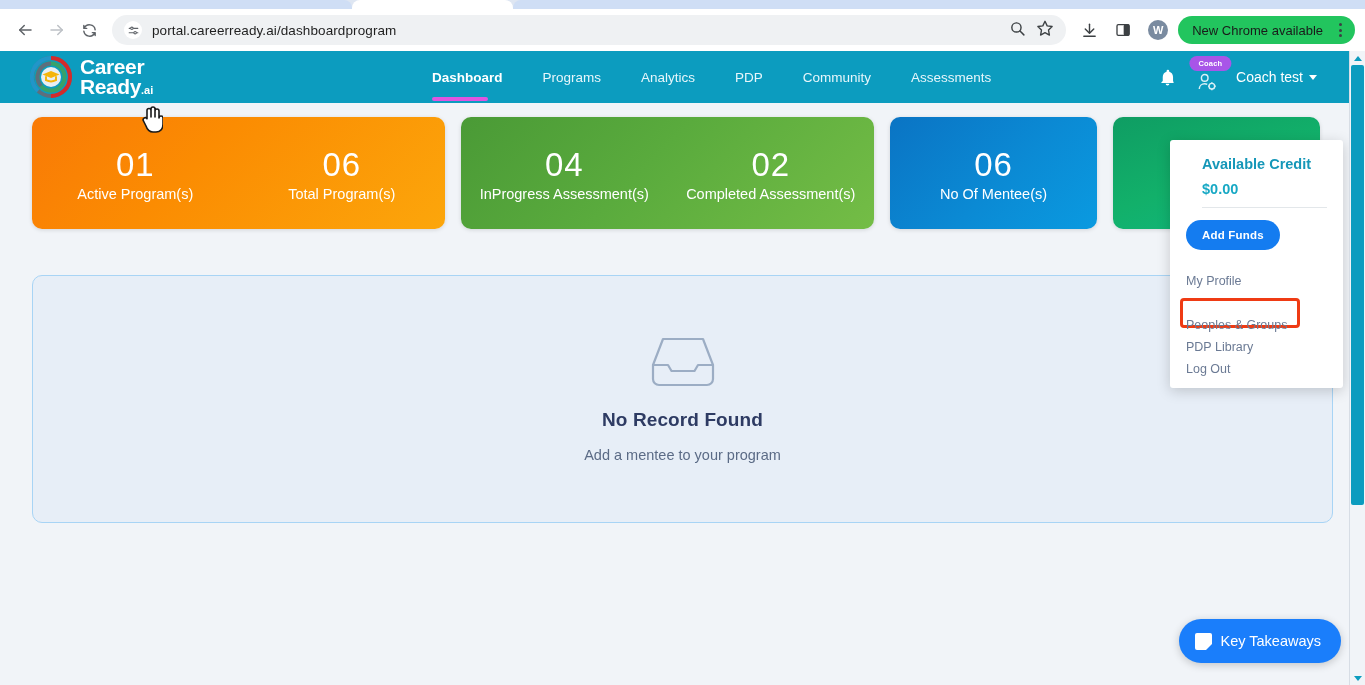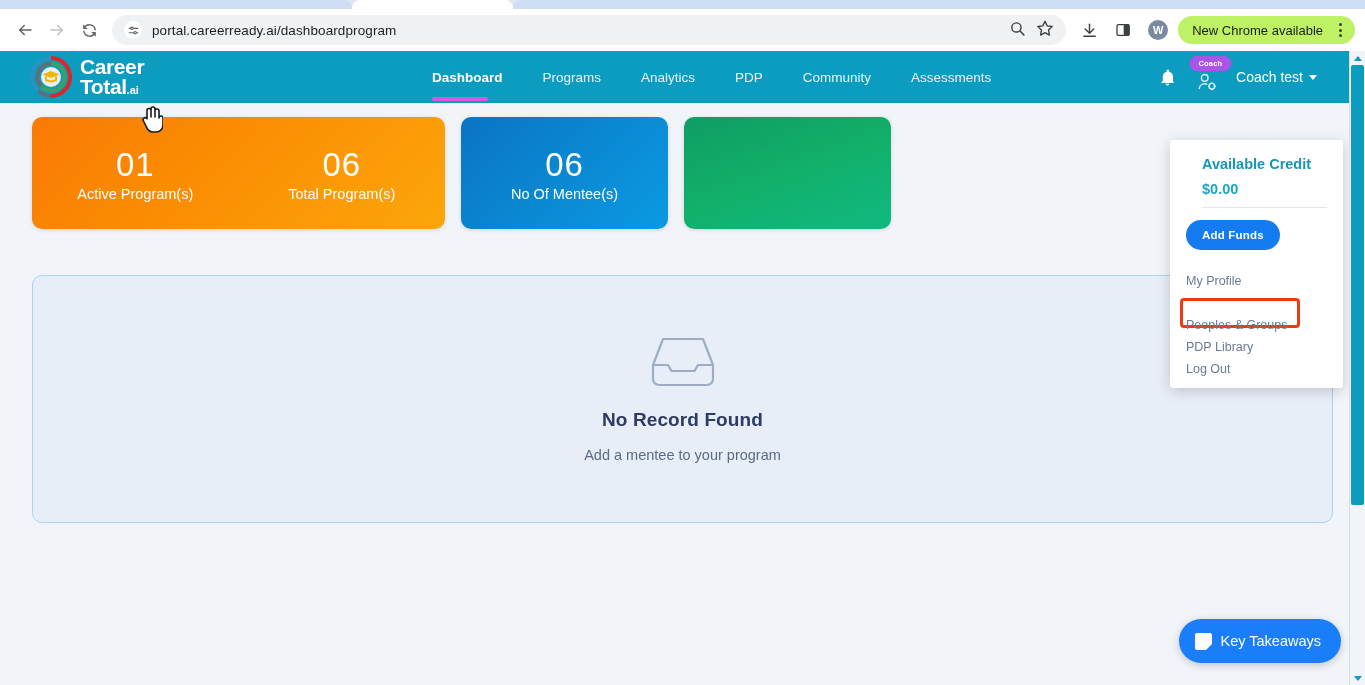--- a/index.html
+++ b/index.html
@@ -47,21 +47,21 @@
   }
   .omni-right { margin-left:auto; display:flex; align-items:center; gap:10px; padding-right:2px;}
 
   .tb-right { display:flex; align-items:center; gap: 4px; margin-left: 6px; flex:0 0 auto;}
   .avatar-w {
     width: 20px; height: 20px; border-radius:50%; background:#7a8ba0; color:#fff;
     font-size: 11px; font-weight: bold; display:flex; align-items:center; justify-content:center;
     margin: 0 6px;
   }
   .chrome-pill {
-    height: 28px; background:#bef264; border-radius: 16px; display:flex;
+    height: 28px; background:#22c55e; border-radius: 16px; display:flex;
     align-items:center; padding: 0 4px 0 14px; gap: 6px; cursor: pointer;
   }
   .chrome-pill span { font-size: 13px; color:#1a1a1a; white-space: nowrap;}
   .kebab { width:22px; height:22px; display:flex; flex-direction:column; align-items:center; justify-content:center; gap:2.5px;}
   .kebab i { width:3px; height:3px; border-radius:50%; background:#3c4043; display:block;}
 
   
   .page { position:relative; width:1365px; height: 634px; background:#f1f4f8; overflow:hidden;}
 
   .appbar {
@@ -276,21 +276,21 @@
             <path d="M21 2 A19 19 0 0 0 8 35" fill="none" stroke="#2196c9" stroke-width="4"></path>
             <circle cx="21" cy="21" r="13.5" fill="none" stroke="#38a169" stroke-width="4"></circle>
             <path d="M21 7.5 A13.5 13.5 0 0 0 11 30" fill="none" stroke="#5d6f7c" stroke-width="4"></path>
             <circle cx="21" cy="21" r="10" fill="#e8eef2"></circle>
             <path d="M12.5 18.5 L21 15 L29.5 18.5 L21 22 Z" fill="#f5b50a"></path>
             <path d="M16 20.3 L16 24.2 Q21 26.6 26 24.2 L26 20.3" fill="none" stroke="#f5b50a" stroke-width="2"></path>
           </svg>
         </div>
         <div class="logo-txt">
           <span class="l1">Career</span>
-          <span class="l2"><span>Total</span><small>.ai</small></span>
+          <span class="l2"><span>Ready</span><small>.ai</small></span>
         </div>
       </div>
 
       <div class="nav">
         <div class="nav-item active">
             <span>Dashboard</span>
           </div>
         <div class="nav-item">
             <span>Programs</span>
           </div>
@@ -337,20 +337,30 @@
       <div class="card orange">
         <div class="card-seg">
           <div class="card-num">01</div>
           <div class="card-lbl">Active Program(s)</div>
         </div>
         <div class="card-seg">
           <div class="card-num">06</div>
           <div class="card-lbl">Total Program(s)</div>
         </div>
       </div>
+      <div class="card green">
+        <div class="card-seg">
+          <div class="card-num">04</div>
+          <div class="card-lbl">InProgress Assessment(s)</div>
+        </div>
+        <div class="card-seg">
+          <div class="card-num">02</div>
+          <div class="card-lbl">Completed Assessment(s)</div>
+        </div>
+      </div>
       <div class="card blue">
         <div class="card-seg">
           <div class="card-num">06</div>
           <div class="card-lbl">No Of Mentee(s)</div>
         </div>
       </div>
       <div class="card teal">
         <div class="card-seg">
           <div class="card-num"></div>
           <div class="card-lbl"></div>

